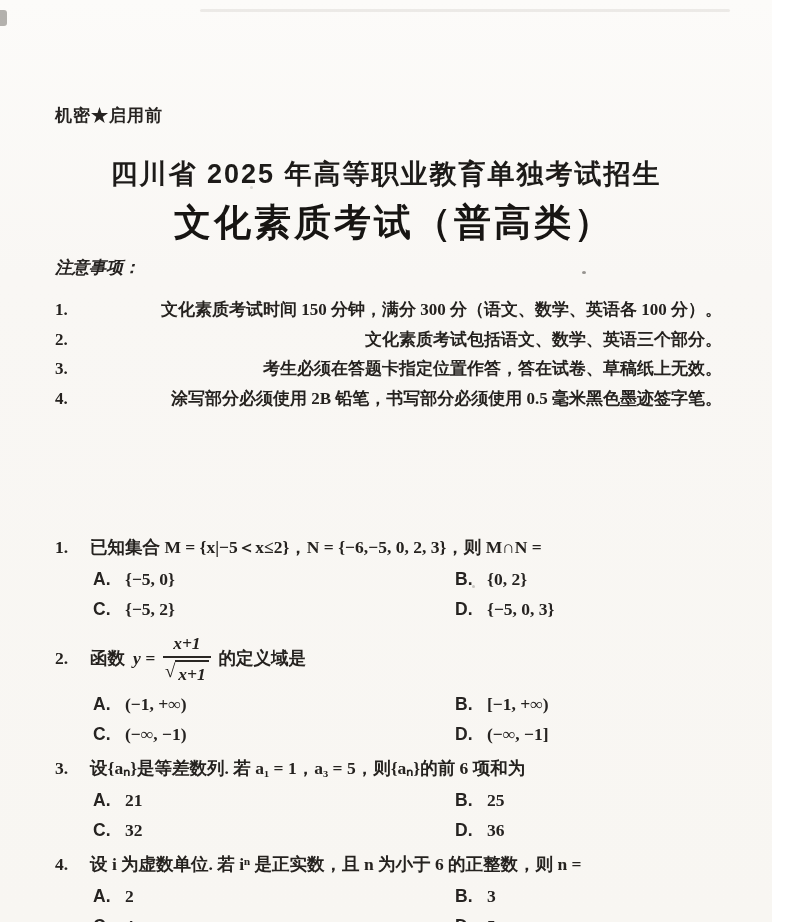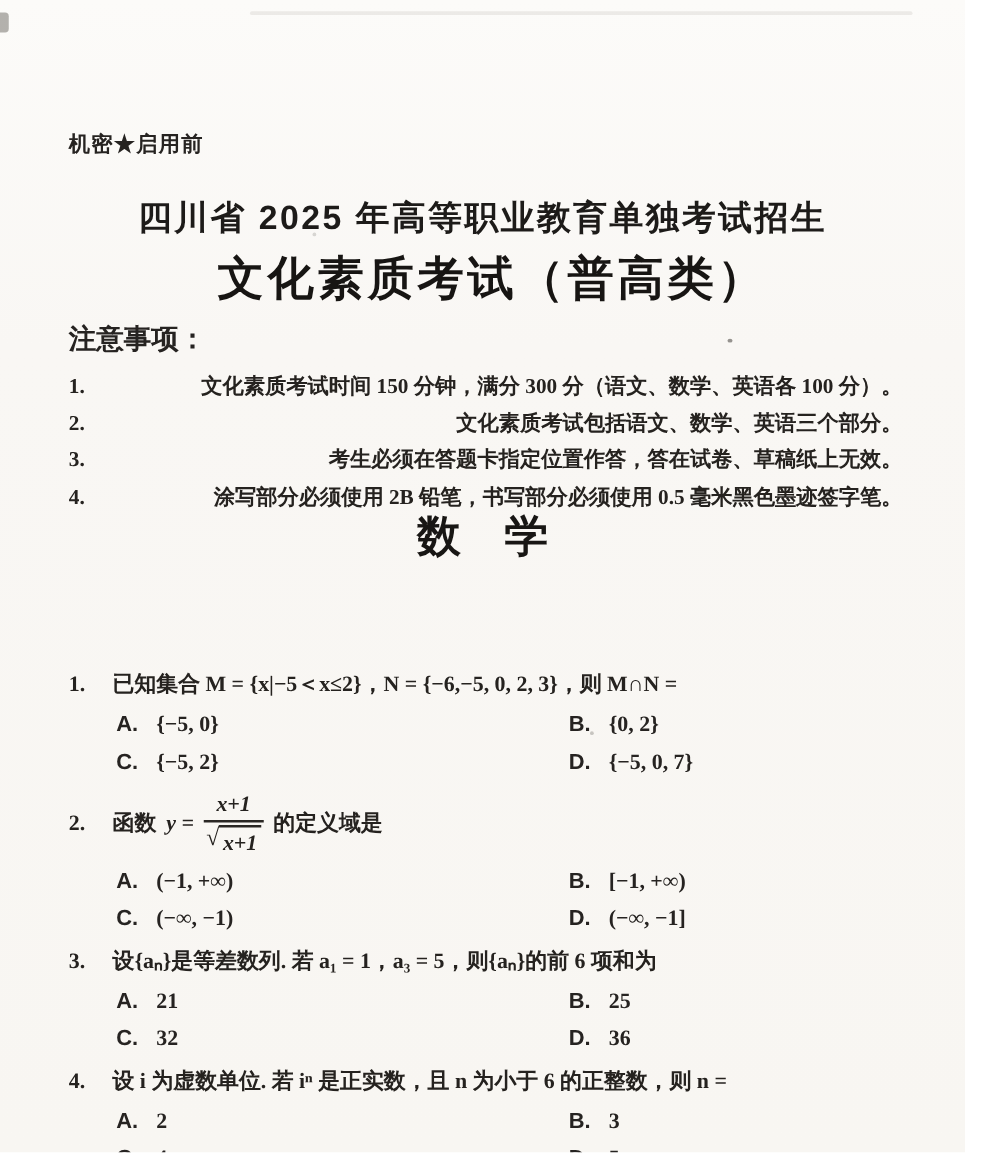--- a/index.html
+++ b/index.html
@@ -26,21 +26,21 @@
 
   .hei { font-family:"Liberation Sans", sans-serif; font-weight:bold; }
 
   .security { position:absolute; left:55px; top:104px; font-size:17px; letter-spacing:1px; }
   .title1 { position:absolute; left:0; right:0; top:156px; text-align:center;
             font-size:27px; letter-spacing:2px; color:#1d1b19; }
   .title2 { position:absolute; left:0; right:0; top:198px; text-align:center;
             font-size:37px; letter-spacing:3px; color:#171513;margin-left:16px; }
 
   .notes { position:absolute; left:55px; right:50px; top:256px; }
-  .notes-heading { font-size:22px; margin-bottom:8px; }
+  .notes-heading { font-size:17px; margin-bottom:16px;font-style:italic; }
   .note-item { display:flex; font-size:17px; line-height:29.5px; color:#25221f; font-weight:600; }
   .note-no { width:30px; flex:0 0 auto; }
   .note-text { flex:1;text-align:right; }
 
   .subject { position:absolute; left:0; right:0; top:406px; text-align:center;
              font-size:35px; color:#181614; }
 
   .section { position:absolute; left:42px; right:40px; top:478px;
              font-size:17.5px; line-height:28px; color:#1f1c1a; }
   .section .line2 { padding-left:53px; }
@@ -96,21 +96,20 @@
     <div class="note-item">
       <span class="note-no">3.</span>
       <span class="note-text">考生必须在答题卡指定位置作答，答在试卷、草稿纸上无效。</span>
     </div>
     <div class="note-item">
       <span class="note-no">4.</span>
       <span class="note-text">涂写部分必须使用 2B 铅笔，书写部分必须使用 0.5 毫米黑色墨迹签字笔。</span>
     </div>
   </div>
 
-  <div class="subject hei">数　学</div>
 
 
   <div class="questions">
 
     <div class="q">
       <div class="q-line">
         <span class="q-no">1.</span>
         <span class="q-stem">已知集合 M = {x|−5＜x≤2}，N = {−6,−5, 0, 2, 3}，则 M∩N =</span>
       </div>
       <div class="opts">
@@ -121,21 +120,21 @@
         <div class="opt">
           <span class="opt-letter">B.</span>
           <span class="opt-text">{0, 2}</span>
         </div>
         <div class="opt">
           <span class="opt-letter">C.</span>
           <span class="opt-text">{−5, 2}</span>
         </div>
         <div class="opt">
           <span class="opt-letter">D.</span>
-          <span class="opt-text">{−5, 0, 7}</span>
+          <span class="opt-text">{−5, 0, 3}</span>
         </div>
       </div>
     </div>
 
     <div class="q">
       <div class="q-line q2-line">
         <span class="q-no">2.</span>
         <span>函数</span>
         <span class="mathvar" style="margin-left:8px;">y =</span>
         <span class="frac">

